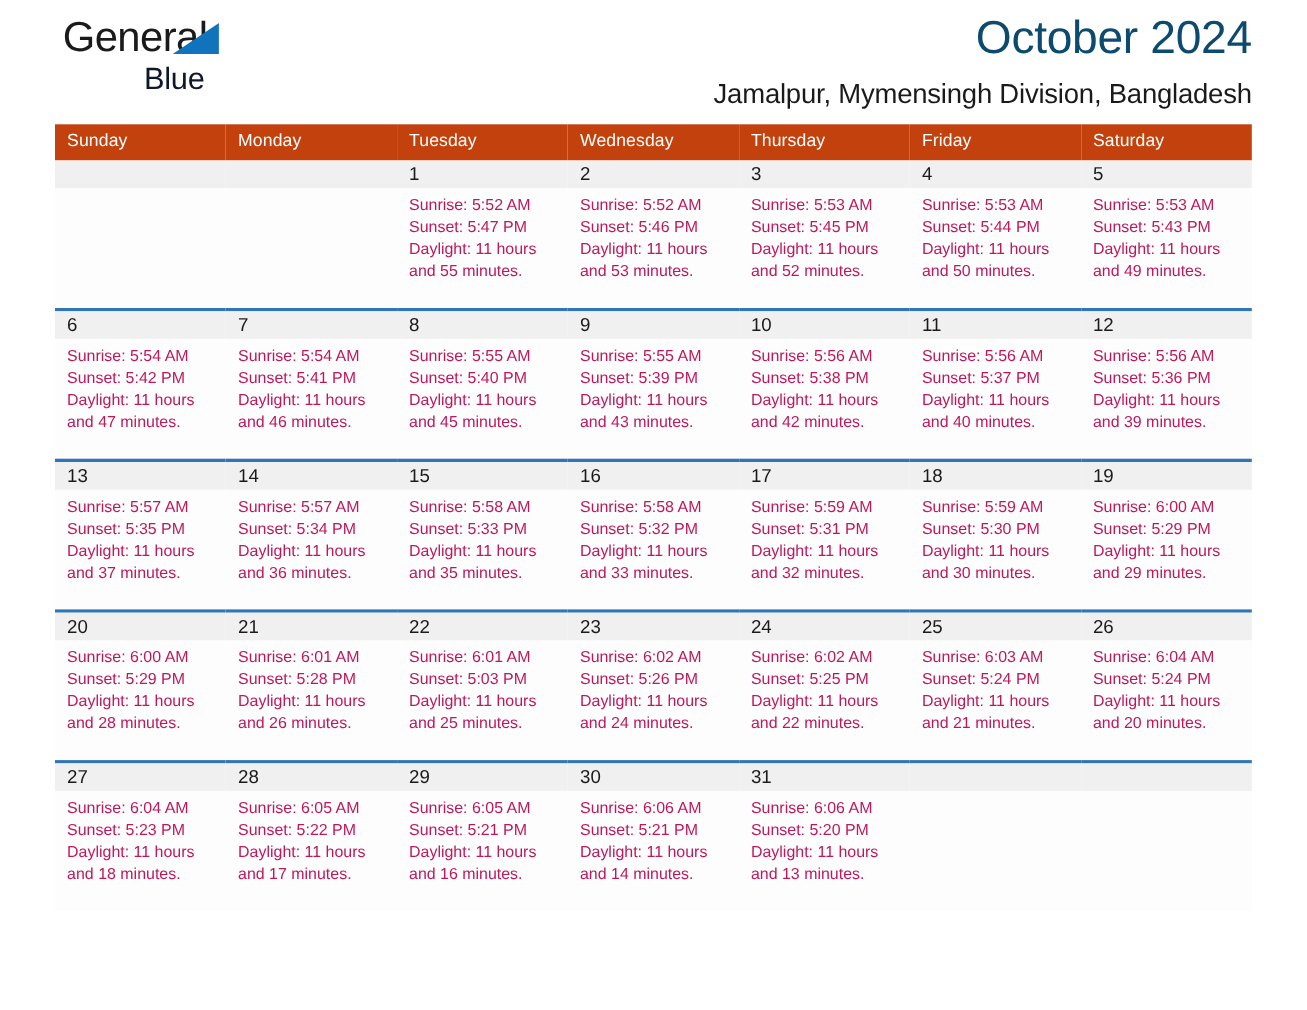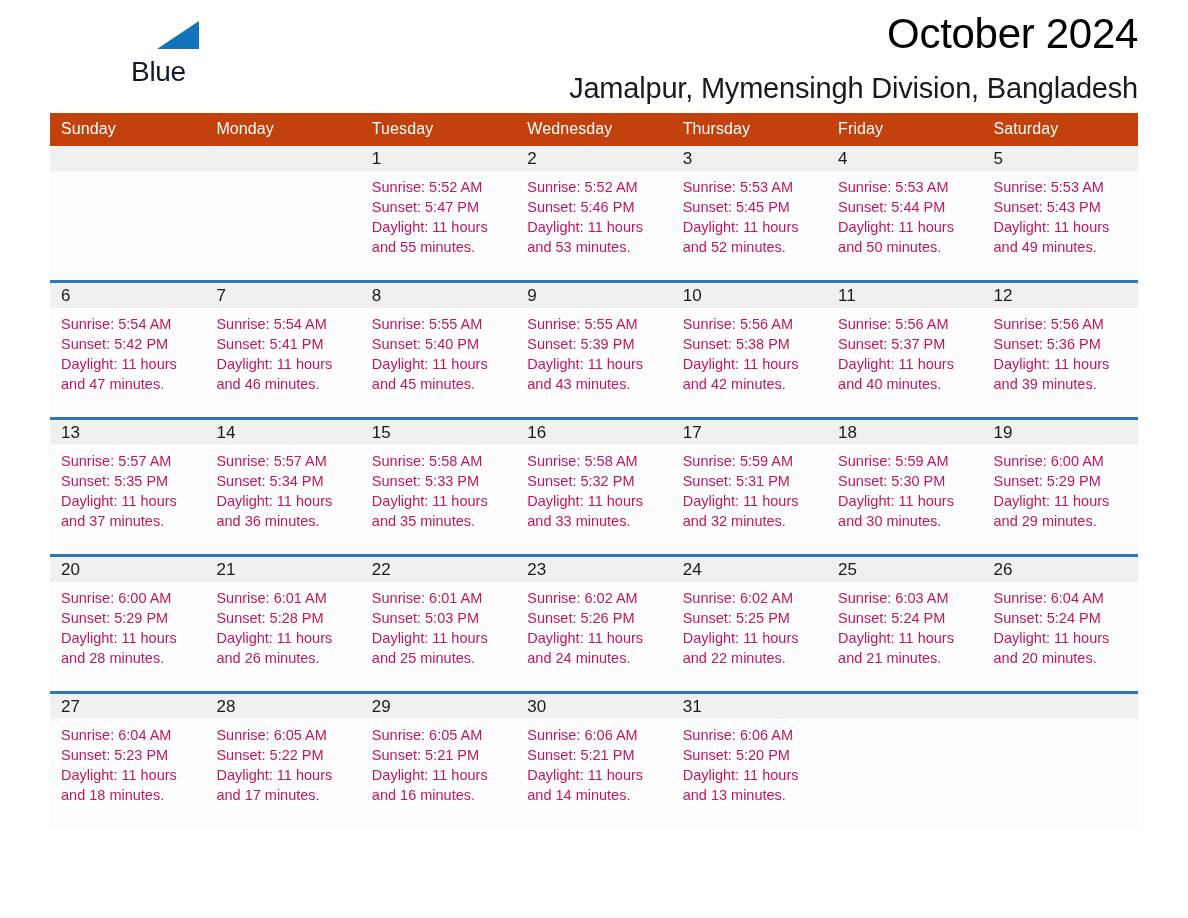--- a/index.html
+++ b/index.html
@@ -61,30 +61,30 @@
     color: #0f172a;
     letter-spacing: -0.3px;
     line-height: 44px;
   }
   .title {
     position: absolute;
     right: 0;
     top: 10px;
     font-size: 42px;
     font-weight: normal;
-    color: #000000;
+    color: #0c4a6e;
     letter-spacing: -0.3px;
     white-space: nowrap;
     text-align: center;
   }
   .subtitle {
     position: absolute;
     right: 0;
     top: 72px;
-    font-size: 29px;
+    font-size: 25px;
     font-weight: normal;
     color: #1a1a1a;
     letter-spacing: -0.2px;
     white-space: nowrap;
   }
 
   
   .calendar {
     width: 1088px;
     border-collapse: collapse;
@@ -136,20 +136,21 @@
   .info div { white-space: nowrap; }
 </style>
 </head>
 <body>
 
 <div class="page">
 
   <div class="header">
     <div class="logo">
       <div class="logo-row1">
+        <span class="logo-general">General</span>
         <span class="logo-triangle"></span>
       </div>
       <div class="logo-row2">Blue</div>
     </div>
     <div class="title">October 2024</div>
     <div class="subtitle">Jamalpur, Mymensingh Division, Bangladesh</div>
   </div>
 
   <table class="calendar">
     <colgroup>

